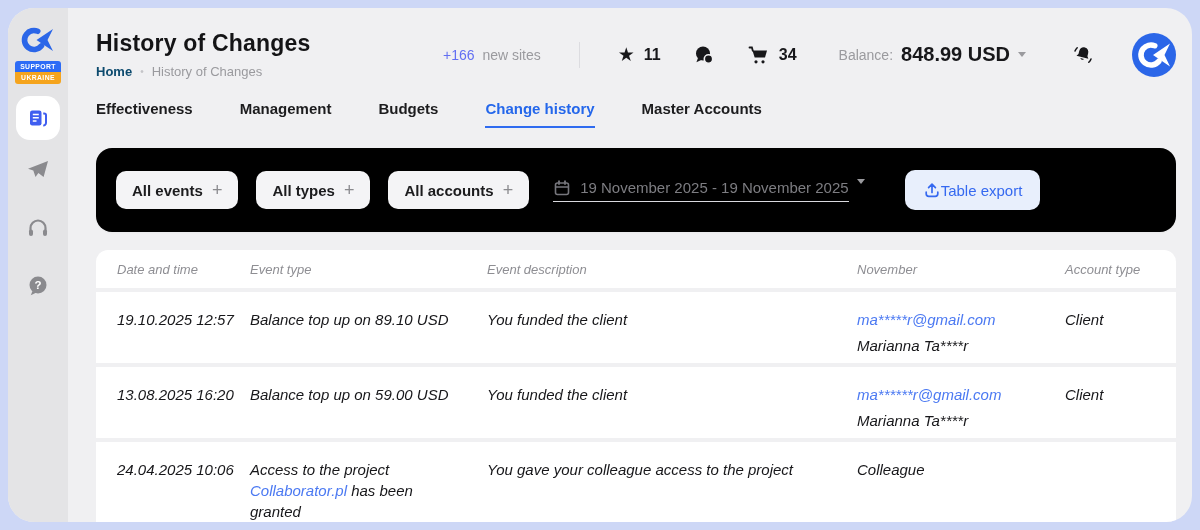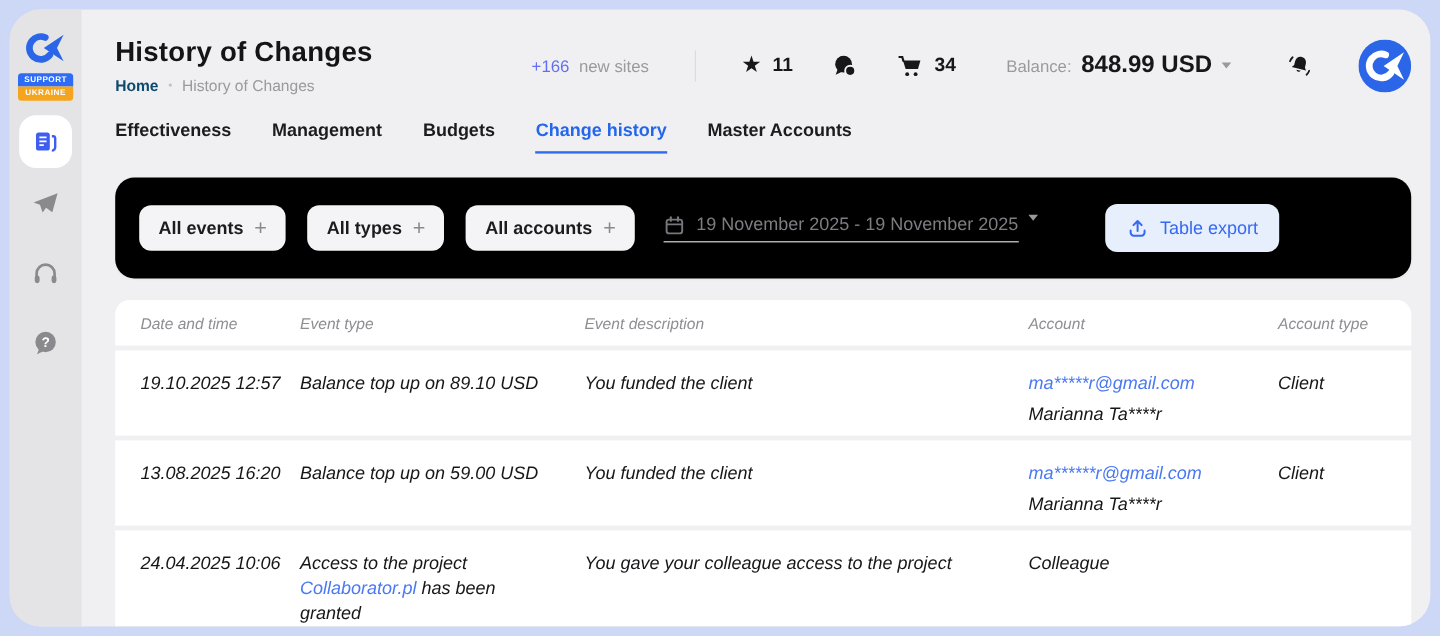--- a/index.html
+++ b/index.html
@@ -47,38 +47,38 @@
   .icon-btn { cursor:pointer; display:flex; align-items:center; }
   .chat-wrap { margin:0 32px; }
   .balance { display:flex; align-items:center; margin-left:42px; cursor:pointer; white-space:nowrap; }
   .balance .bl { font-size:14px; color:#9a9a9e; margin-right:8px; }
   .balance .bv { font-size:20px; font-weight:bold; }
   .caret { width:0; height:0; border-left:4.5px solid transparent; border-right:4.5px solid transparent;
            border-top:5px solid #9a9a9e; display:inline-block; margin-left:8px; }
   .bell-wrap { margin-left:46px; }
   .avatar { margin-left:38px; width:44px; height:44px; border-radius:50%; cursor:pointer; flex-shrink:0; }
   
-  .tabs { margin-top:21px; display:flex; gap:34px; }
+  .tabs { margin-top:21px; display:flex; gap:47px; }
   .tab { font-size:15px; font-weight:bold; color:#1c1c1e; padding-bottom:9px;
          border-bottom:2.5px solid transparent; cursor:pointer; white-space:nowrap; }
   .tab.active { color:#2467eb; border-bottom-color:#2f6bf0; }
   
   .filter-card { margin-top:20px; height:84px; background:#000000; border-radius:16px;
                  display:flex; align-items:center; padding:0 20px; flex-shrink:0;
                  box-shadow:0 1px 2px rgba(20,20,40,.03); }
   .chip { background:#f4f4f6; border-radius:10px; height:38px; display:flex; align-items:center;
           padding:0 16px; font-size:15px; font-weight:600; color:#1c1c1e; cursor:pointer;
           margin-right:18px; white-space:nowrap; }
   .chip .plus { color:#8a8a8e; font-weight:400; font-size:18px; margin-left:9px; }
   .date-ctl { margin-left:6px; display:flex; align-items:flex-start; cursor:pointer; }
   .date-inner { display:flex; align-items:center; gap:9px; border-bottom:1px solid #d9d9de;
                 padding-bottom:4px; }
   .date-text { font-size:15px; color:#7d7d82; white-space:nowrap; }
-  .export-btn { margin-left:56px; background:#e8effc; border:none; border-radius:10px; height:40px;
-                display:flex; align-items:center; gap:10px; padding:0 18px; cursor:pointer;
+  .export-btn { margin-left:40px; background:#e8effc; border:none; border-radius:10px; height:40px;
+                display:flex; align-items:center; gap:0; padding:0 18px; cursor:pointer;
                 font-size:15px; color:#3569f0; font-family:inherit; white-space:nowrap; }
   
   .table { margin-top:18px; display:flex; flex-direction:column;font-style:italic; }
   .thead { height:38px; background:#fff; border-radius:12px 12px 0 0; display:flex;
            align-items:center; font-size:13px; color:#8e8e93; font-weight:500; }
   .trow { margin-top:4px; background:#fff; display:flex; padding-top:17px; min-height:71px;
           font-size:15px; line-height:21px; }
   .c1 { width:154px; padding-left:21px; flex-shrink:0; }
   .c2 { width:237px; padding-right:20px; flex-shrink:0; }
   .c3 { width:370px; padding-right:20px; flex-shrink:0; }
@@ -249,21 +249,21 @@
         </svg>
         <span>Table export</span>
       </button>
     </div>
 
     <div class="table">
       <div class="thead">
         <div class="c1">Date and time</div>
         <div class="c2">Event type</div>
         <div class="c3">Event description</div>
-        <div class="c4">Account</div>
+        <div class="c4">November</div>
         <div class="c5">Account type</div>
       </div>
 
       <div class="trow">
         <div class="c1">19.10.2025 12:57</div>
         <div class="c2">
           <span>Balance top up on 89.10 USD</span>
         </div>
         <div class="c3">You funded the client</div>
         <div class="c4">

